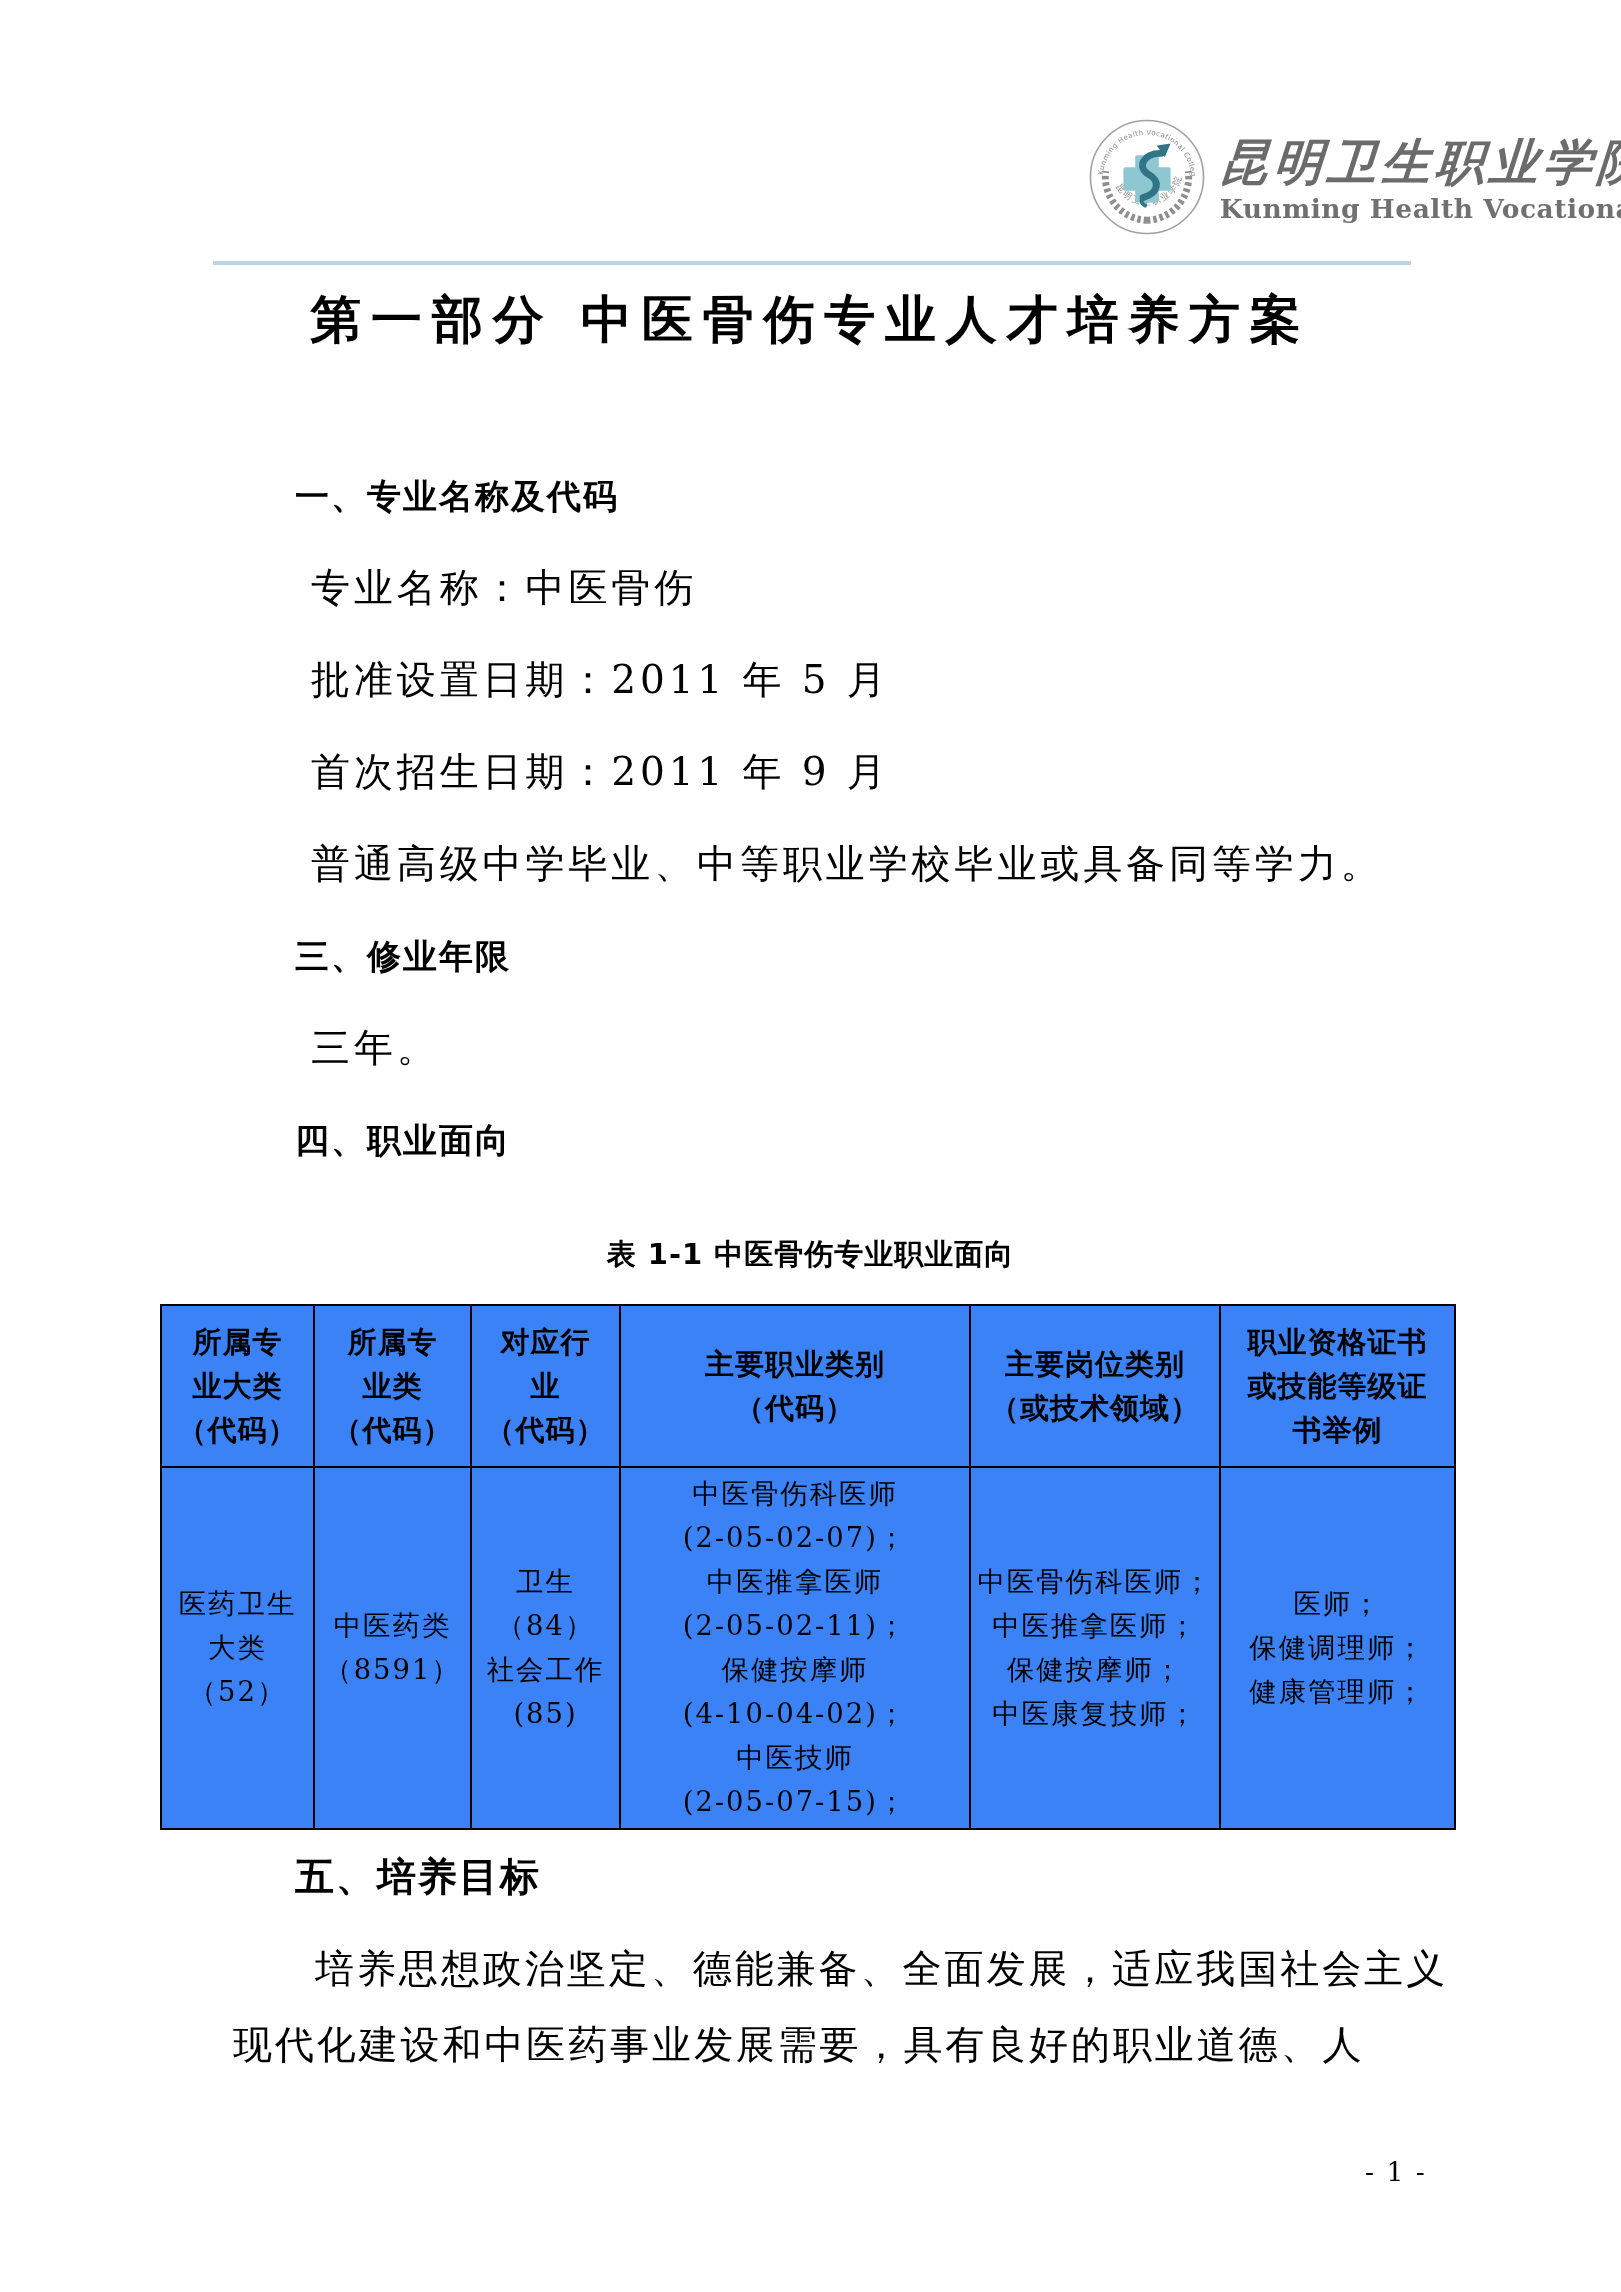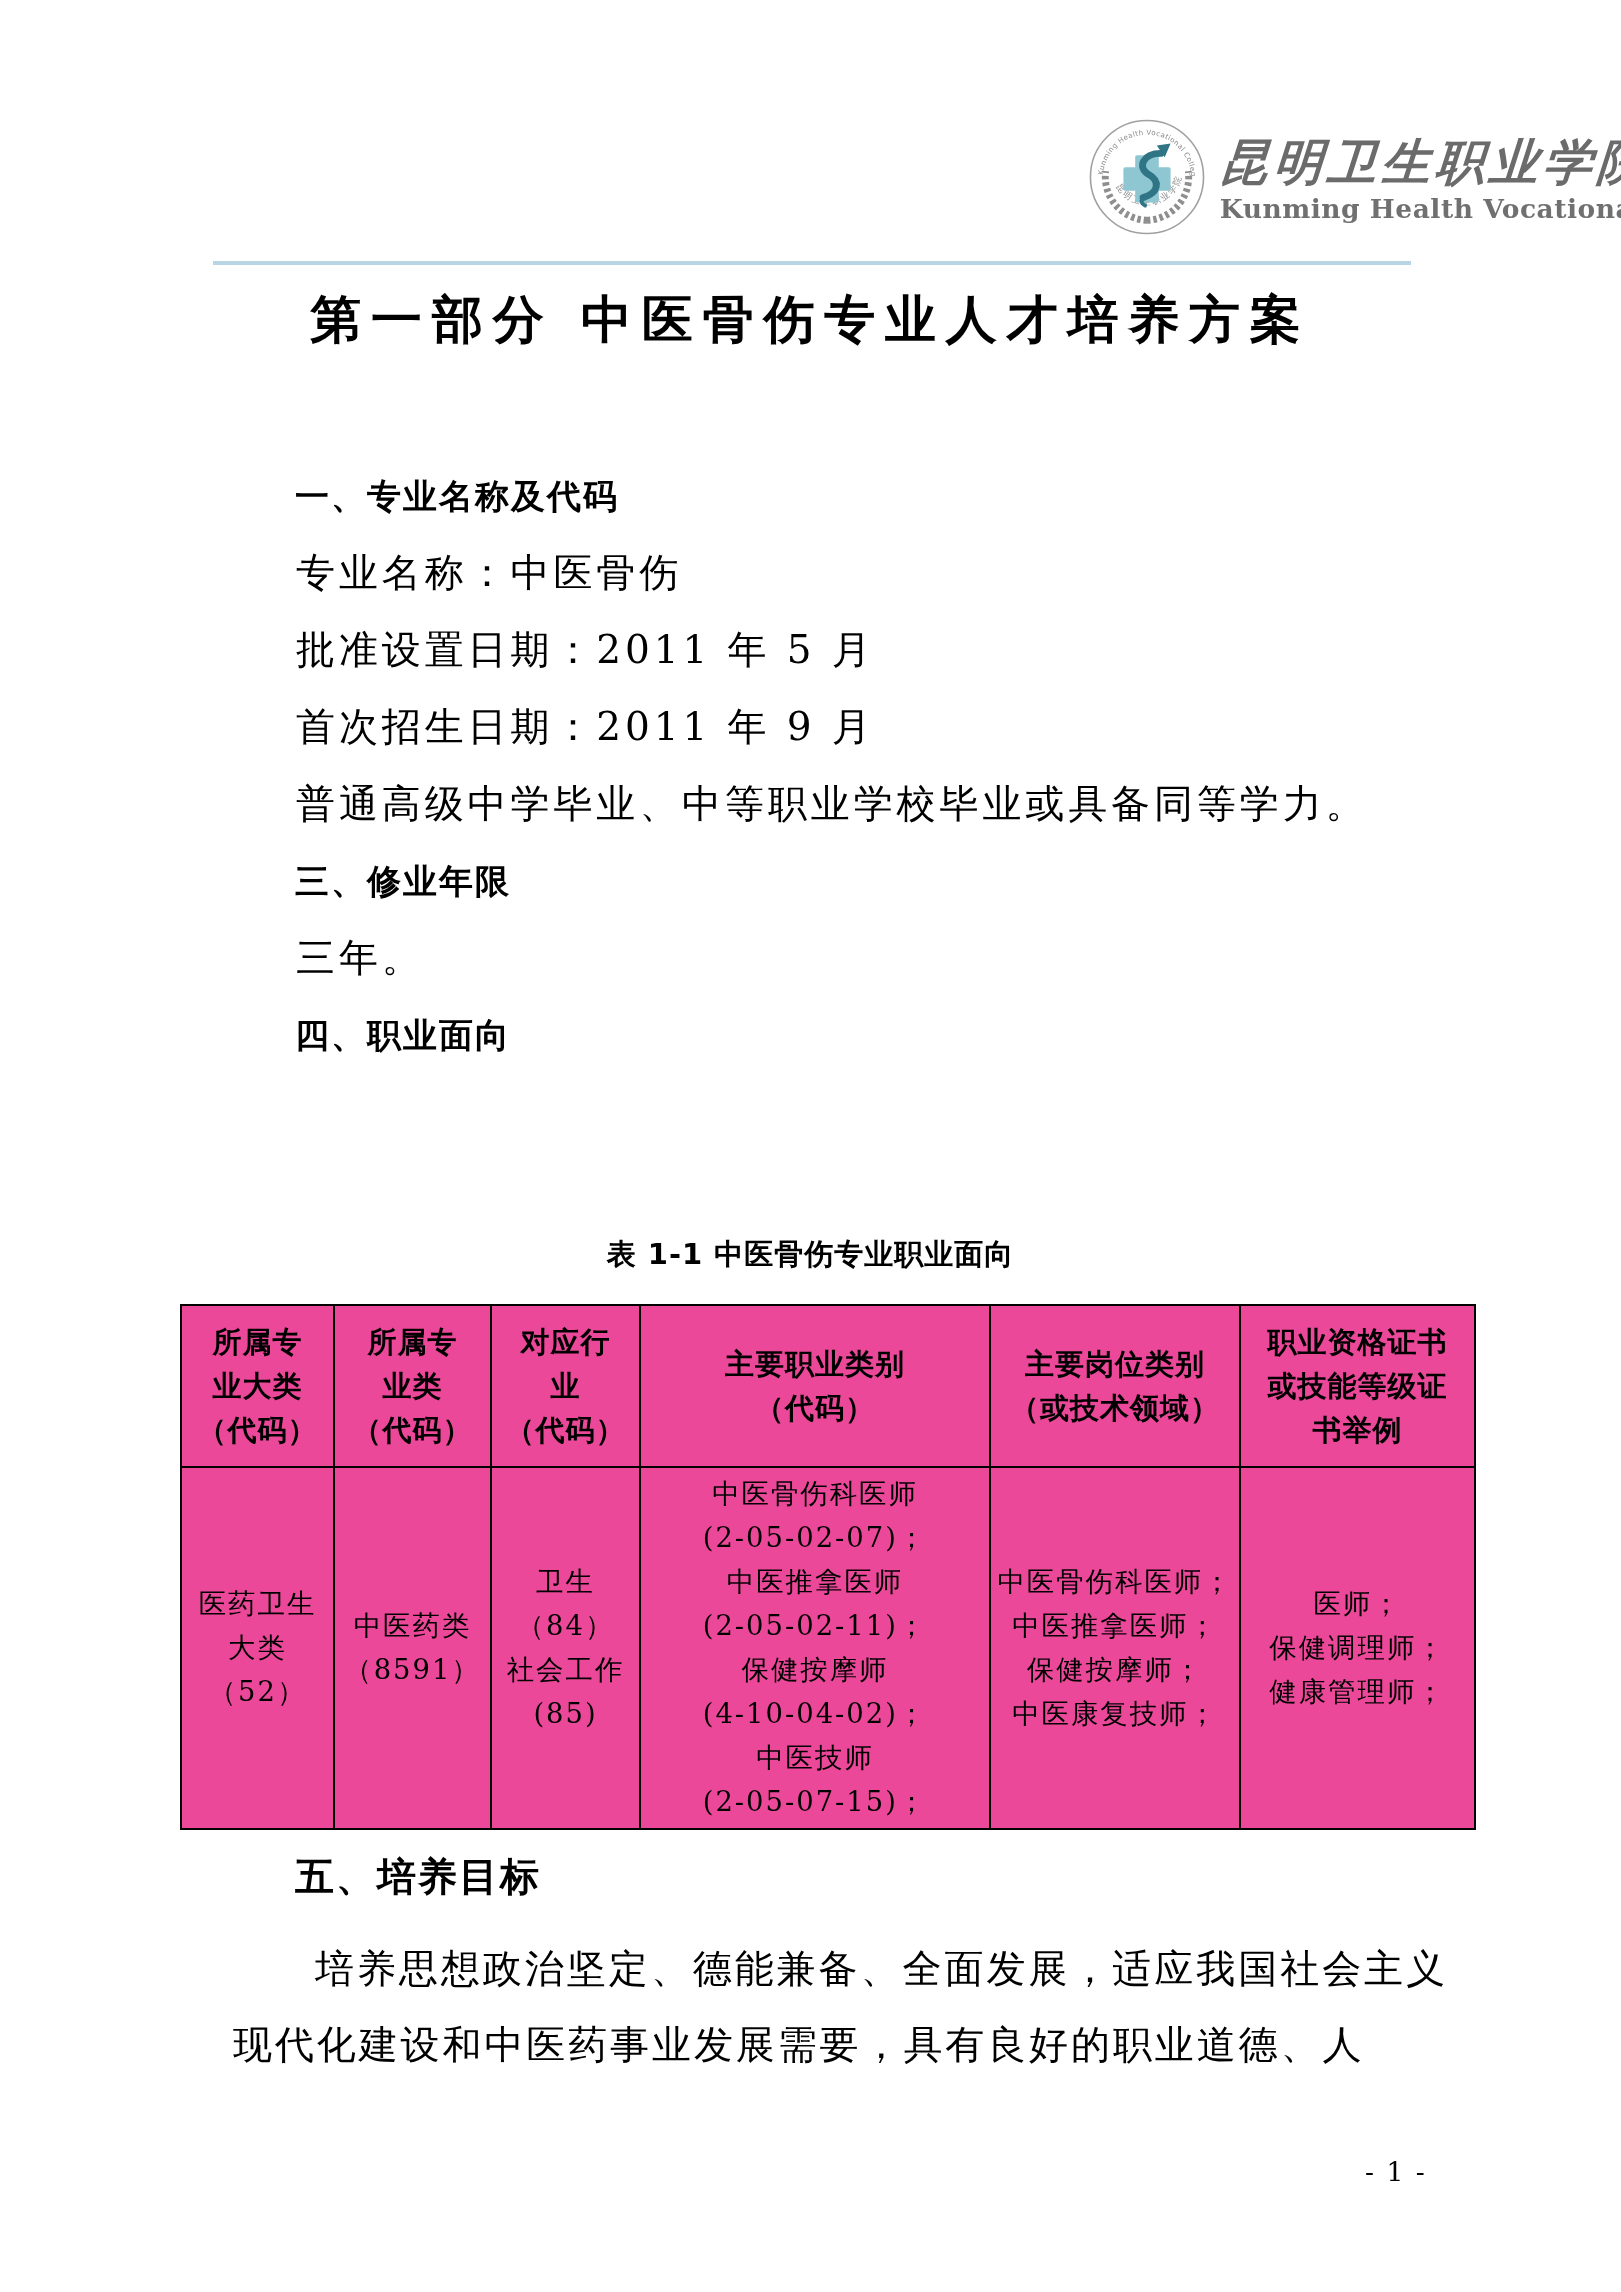--- a/index.html
+++ b/index.html
@@ -46,34 +46,34 @@
   }
   
   .sections{position:absolute;left:295px;top:458px;width:1142px;}
   .sec-h{
     font-family:"DejaVu Sans", sans-serif;
     font-weight:bold;font-size:34px;line-height:76px;
     letter-spacing:2px;margin:0;
   }
   .sec-b{
     font-family:"DejaVu Serif", serif;
-    font-size:39px;line-height:76px;letter-spacing:3.9px;margin:1px;
+    font-size:39px;line-height:76px;letter-spacing:3.9px;margin:16px;
     white-space:nowrap;
   }
   
   .table-caption{
     position:absolute;top:1225px;left:0;width:100%;
     text-align:center;
     font-family:"DejaVu Sans", sans-serif;
     font-weight:bold;font-size:29px;line-height:59px;letter-spacing:1px;
   }
   table.occ{
-    position:absolute;top:1304px;left:180px;
+    position:absolute;top:1304px;left:160px;
     width:1294px;border-collapse:collapse;table-layout:fixed;
-    background:#ec4899;
+    background:#3b82f6;
   }
   table.occ col.c1{width:153px;} table.occ col.c2{width:157px;}
   table.occ col.c3{width:149px;} table.occ col.c4{width:350px;}
   table.occ col.c5{width:250px;} table.occ col.c6{width:235px;}
   table.occ th, table.occ td{
     border:2px solid #000;
     text-align:center;vertical-align:middle;
     white-space:pre-line;padding:3.9px 2px;
   }
   table.occ th{

